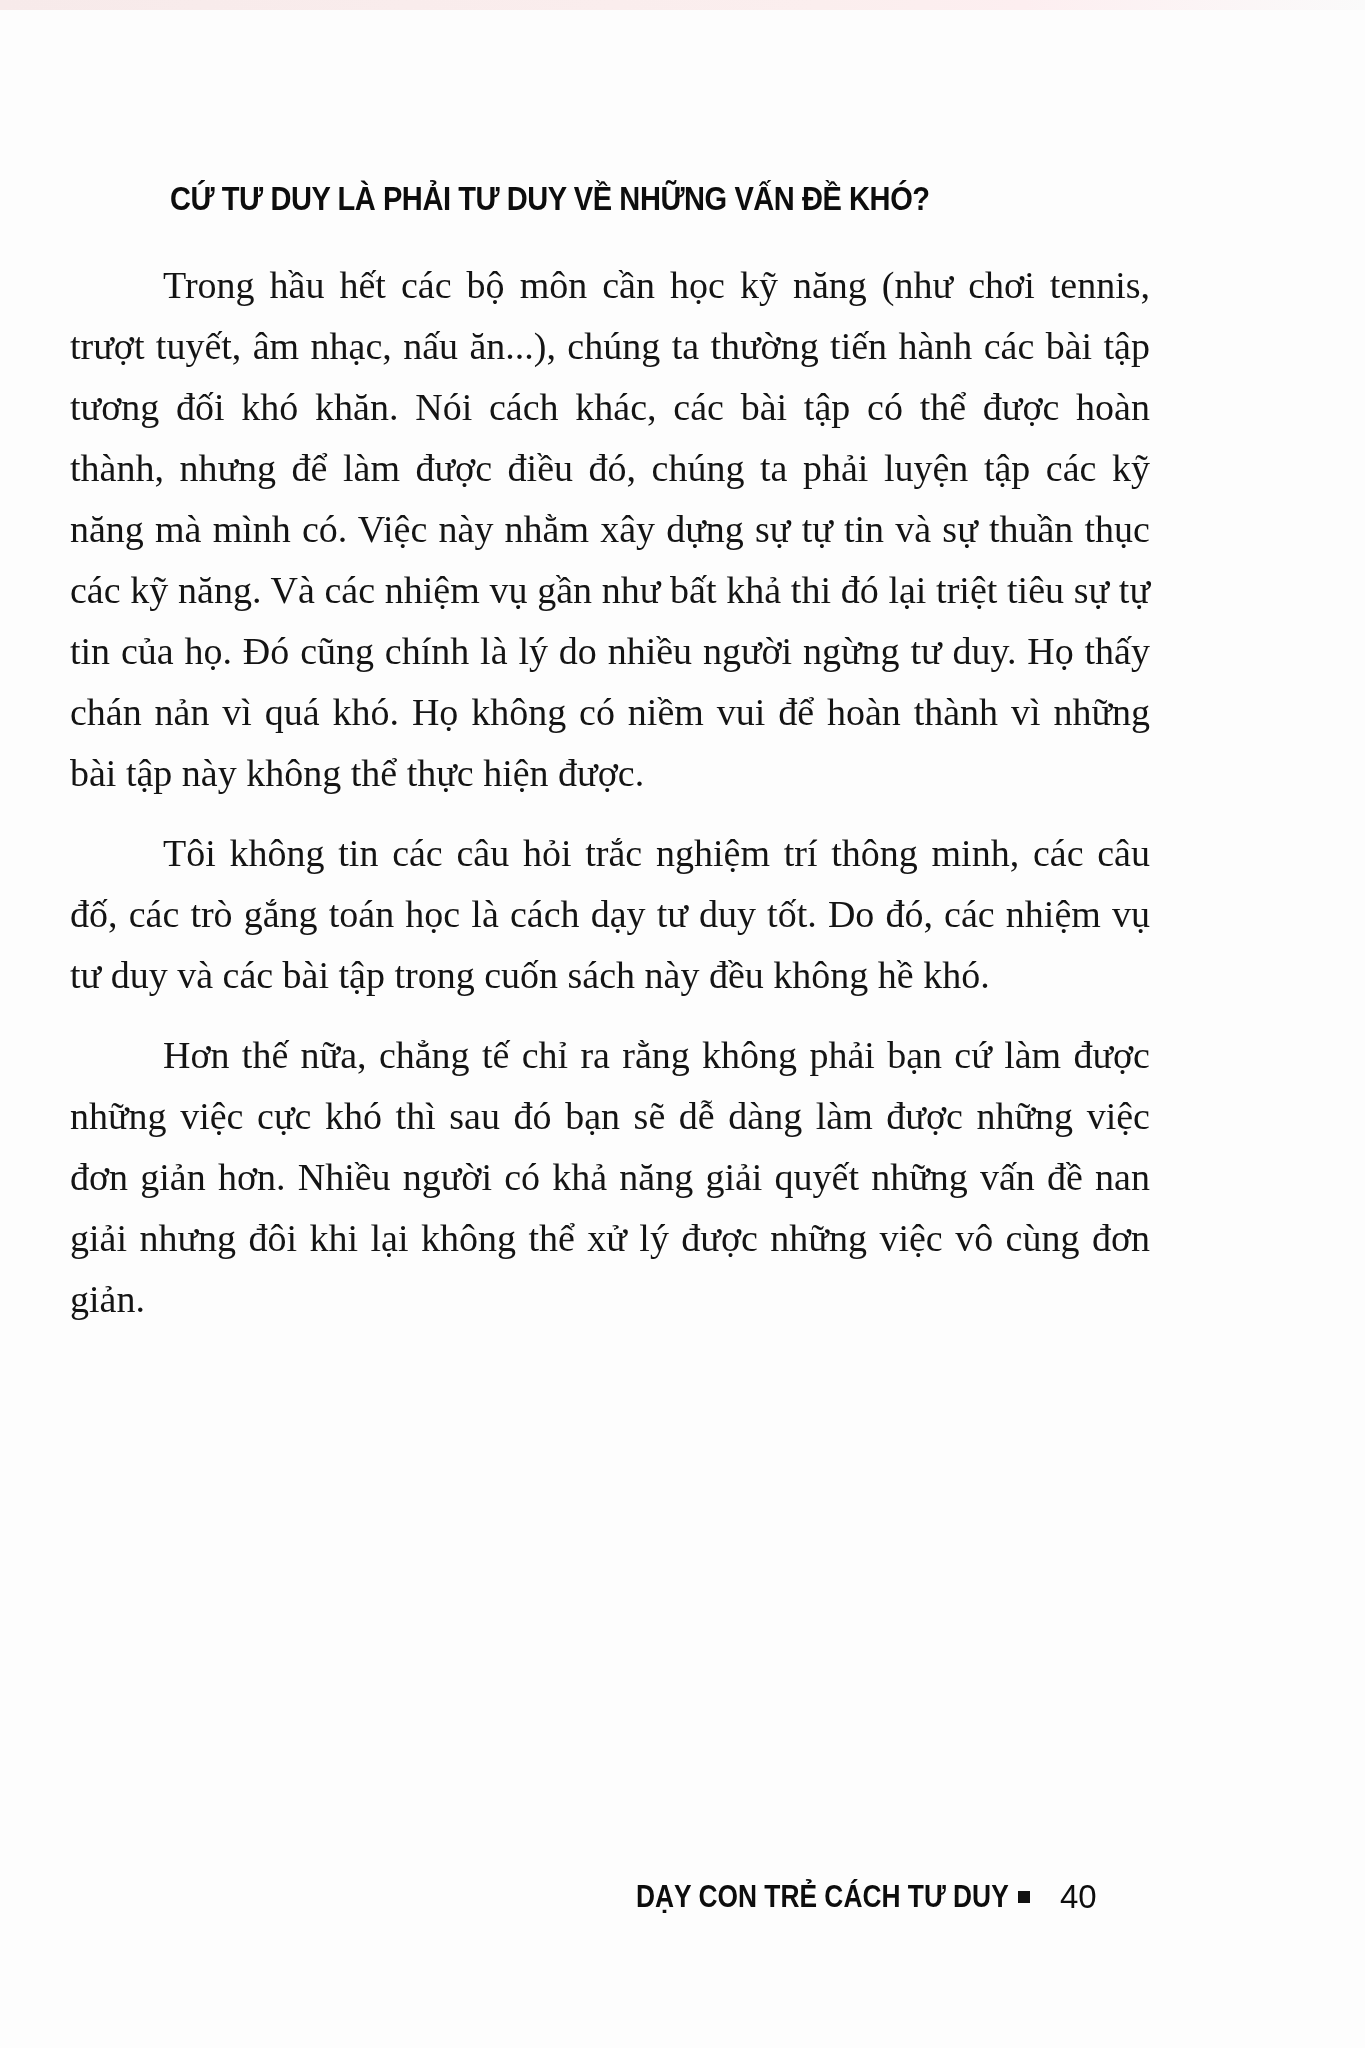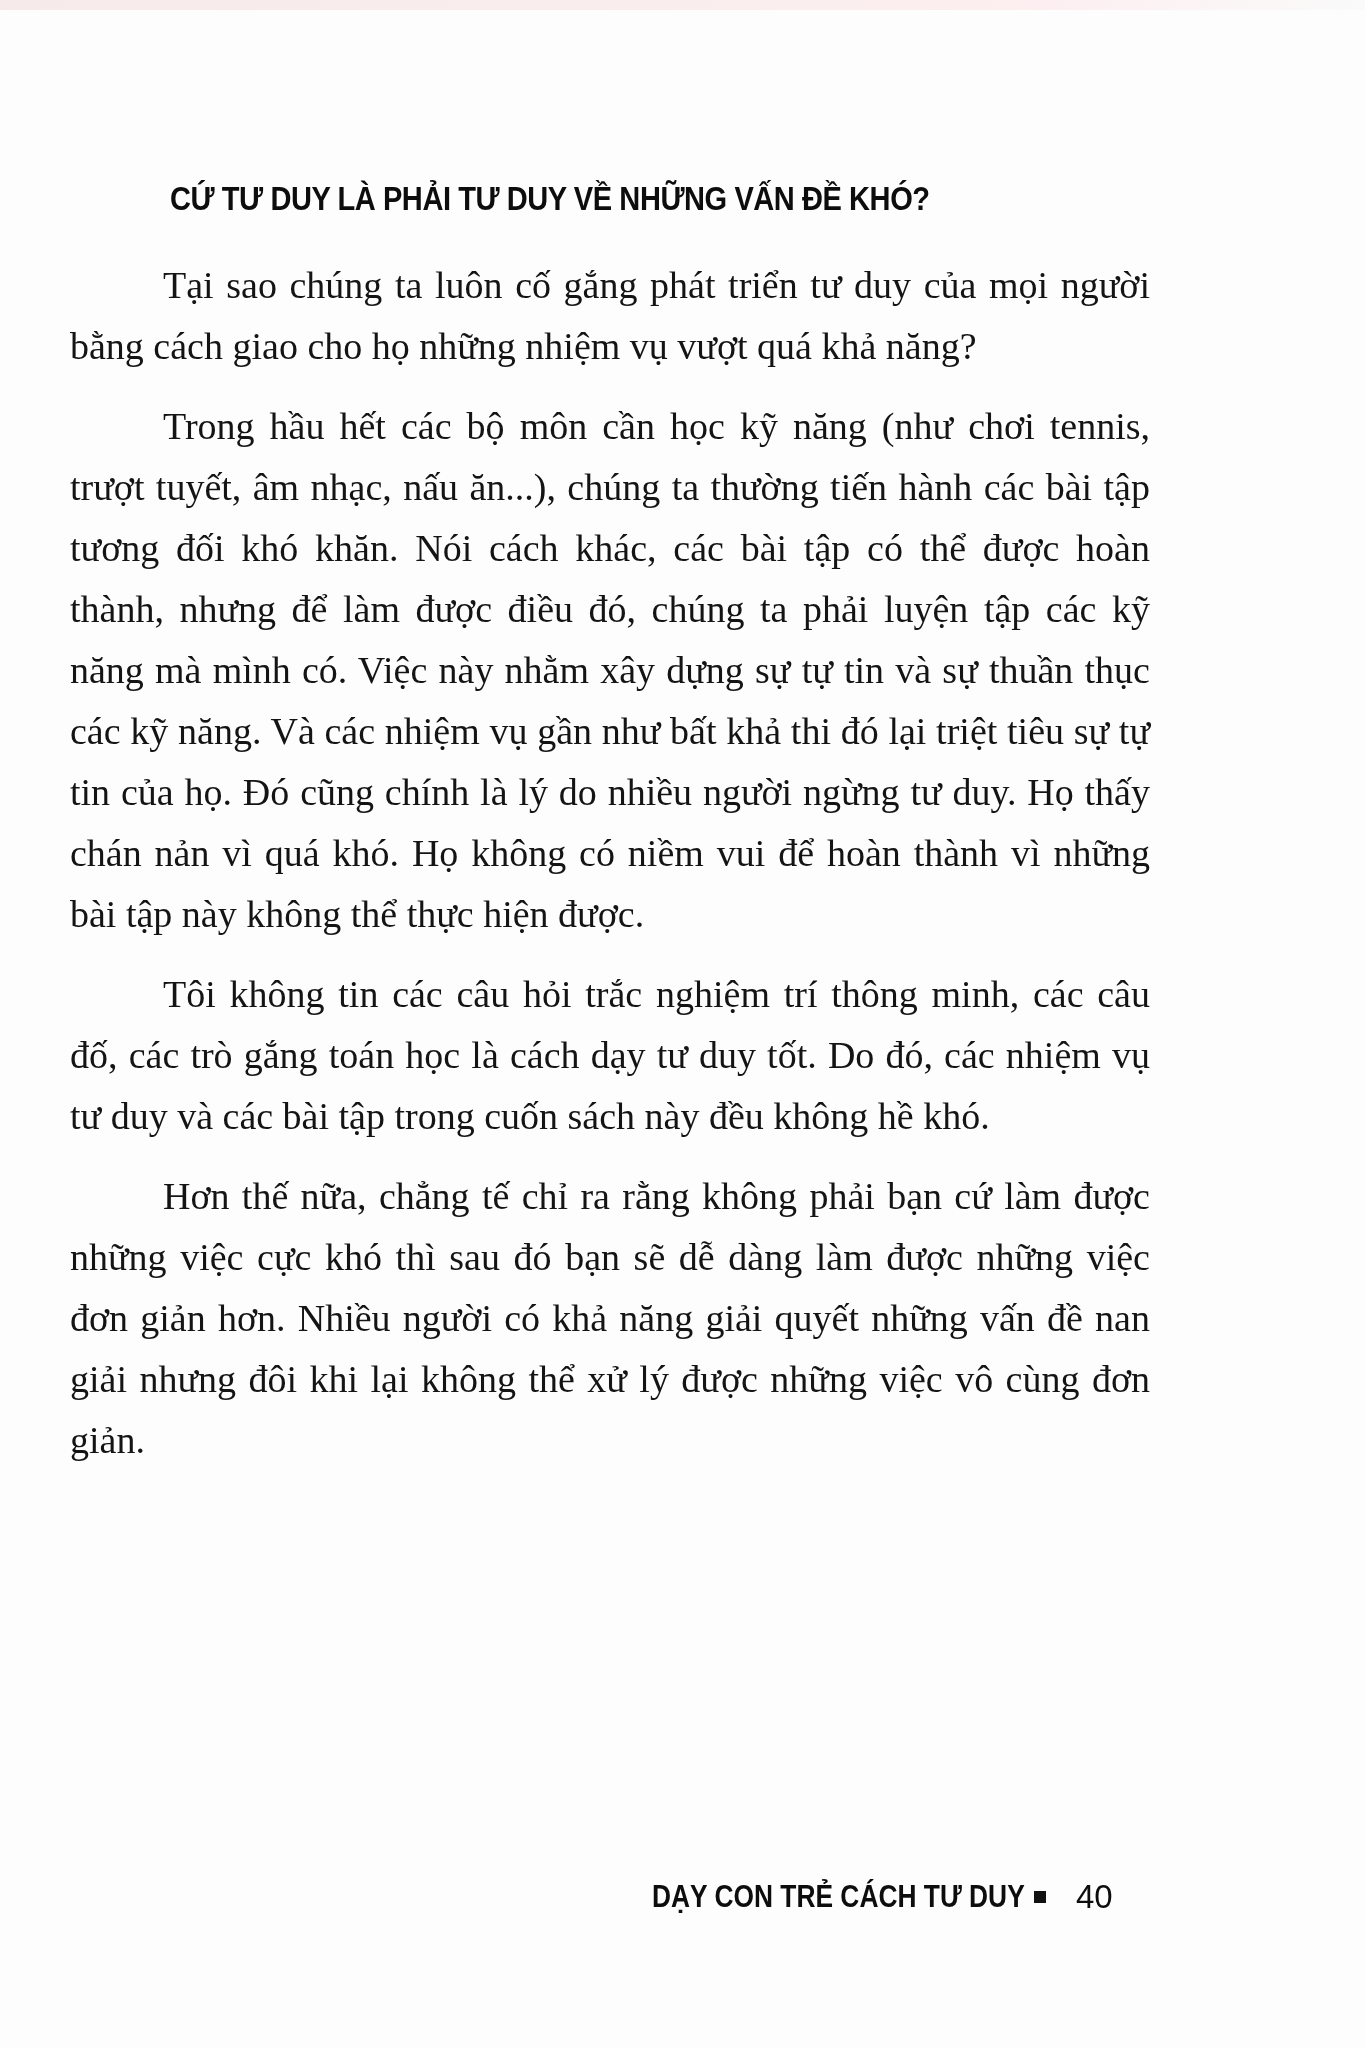--- a/index.html
+++ b/index.html
@@ -25,21 +25,21 @@
     .body-text {
       position: absolute; top: 255px; left: 0; width: 1080px;
       font-family: "Liberation Serif", serif;
       font-size: 38px; line-height: 61px; color: #141414;
     }
     .body-text p {
       margin: 0 0 19px 0; text-indent: 93px; text-align: justify;
       text-align-last: left;
     }
     .footer {
-      position: absolute; top: 1878px; left: 652px; width: 560px;
+      position: absolute; top: 1878px; left: 636px; width: 560px;
       font-family: "Liberation Sans", sans-serif; color: #0d0d0d;
       display: flex; align-items: center;
     }
     .footer-title {
       font-weight: bold; font-size: 31px;
       transform: scaleX(0.85); transform-origin: left center;
       white-space: nowrap; display: inline-block; width: 360px;
     }
     .footer-bullet {
       display: inline-block; width: 12px; height: 12px; background: #111;
@@ -49,21 +49,20 @@
   </style>
 </head>
 <body>
 
 <div class="top-edge"></div>
 
 <div class="page">
   <div class="heading">CỨ TƯ DUY LÀ PHẢI TƯ DUY VỀ NHỮNG VẤN ĐỀ KHÓ?</div>
 
   <div class="body-text">
-    <p>Tại sao chúng ta luôn cố gắng phát triển tư duy của mọi người bằng cách giao cho họ những nhiệm vụ vượt quá khả năng?</p>
     <p>Trong hầu hết các bộ môn cần học kỹ năng (như chơi tennis, trượt tuyết, âm nhạc, nấu ăn...), chúng ta thường tiến hành các bài tập tương đối khó khăn. Nói cách khác, các bài tập có thể được hoàn thành, nhưng để làm được điều đó, chúng ta phải luyện tập các kỹ năng mà mình có. Việc này nhằm xây dựng sự tự tin và sự thuần thục các kỹ năng. Và các nhiệm vụ gần như bất khả thi đó lại triệt tiêu sự tự tin của họ. Đó cũng chính là lý do nhiều người ngừng tư duy. Họ thấy chán nản vì quá khó. Họ không có niềm vui để hoàn thành vì những bài tập này không thể thực hiện được.</p>
     <p>Tôi không tin các câu hỏi trắc nghiệm trí thông minh, các câu đố, các trò gắng toán học là cách dạy tư duy tốt. Do đó, các nhiệm vụ tư duy và các bài tập trong cuốn sách này đều không hề khó.</p>
     <p>Hơn thế nữa, chẳng tế chỉ ra rằng không phải bạn cứ làm được những việc cực khó thì sau đó bạn sẽ dễ dàng làm được những việc đơn giản hơn. Nhiều người có khả năng giải quyết những vấn đề nan giải nhưng đôi khi lại không thể xử lý được những việc vô cùng đơn giản.</p>
   </div>
 </div>
 
 <div class="footer">
   <span class="footer-title">DẠY CON TRẺ CÁCH TƯ DUY</span>
   <span class="footer-bullet"></span>
   <span class="page-number">40</span>

